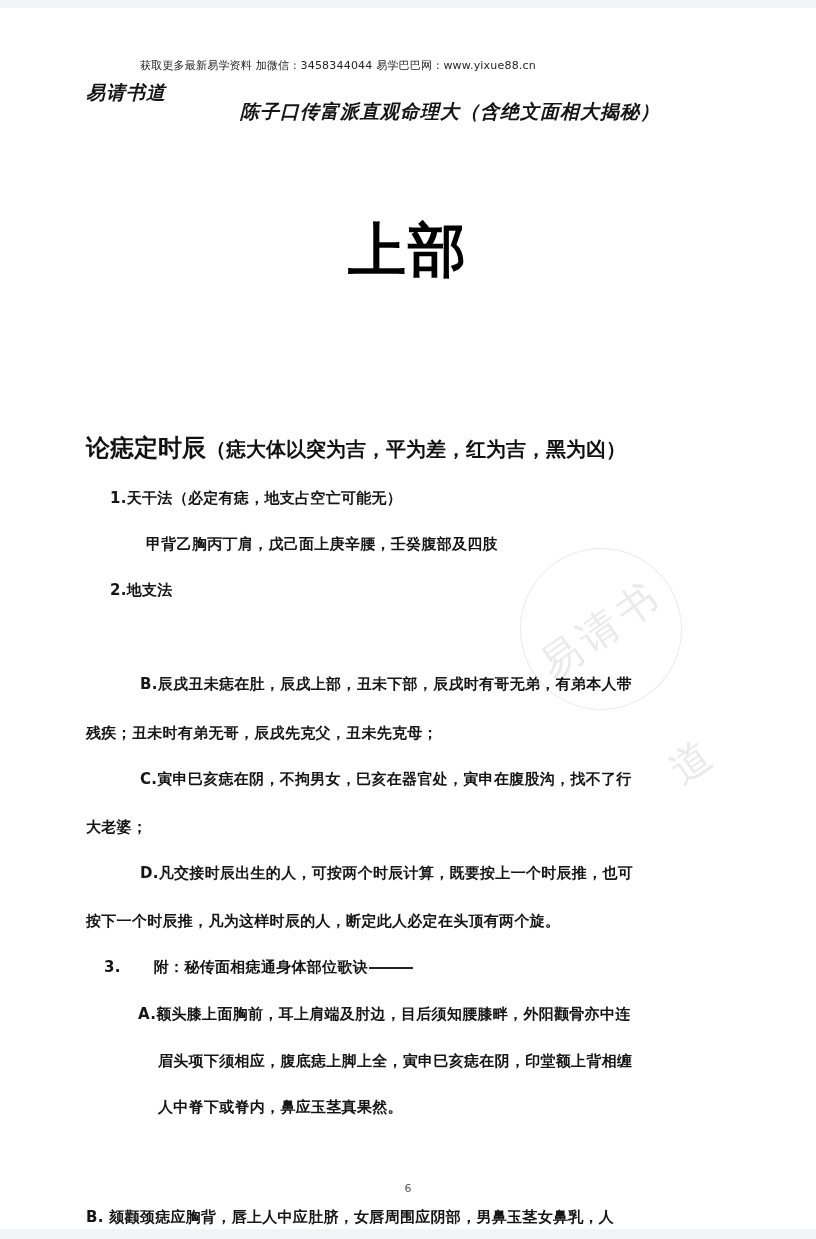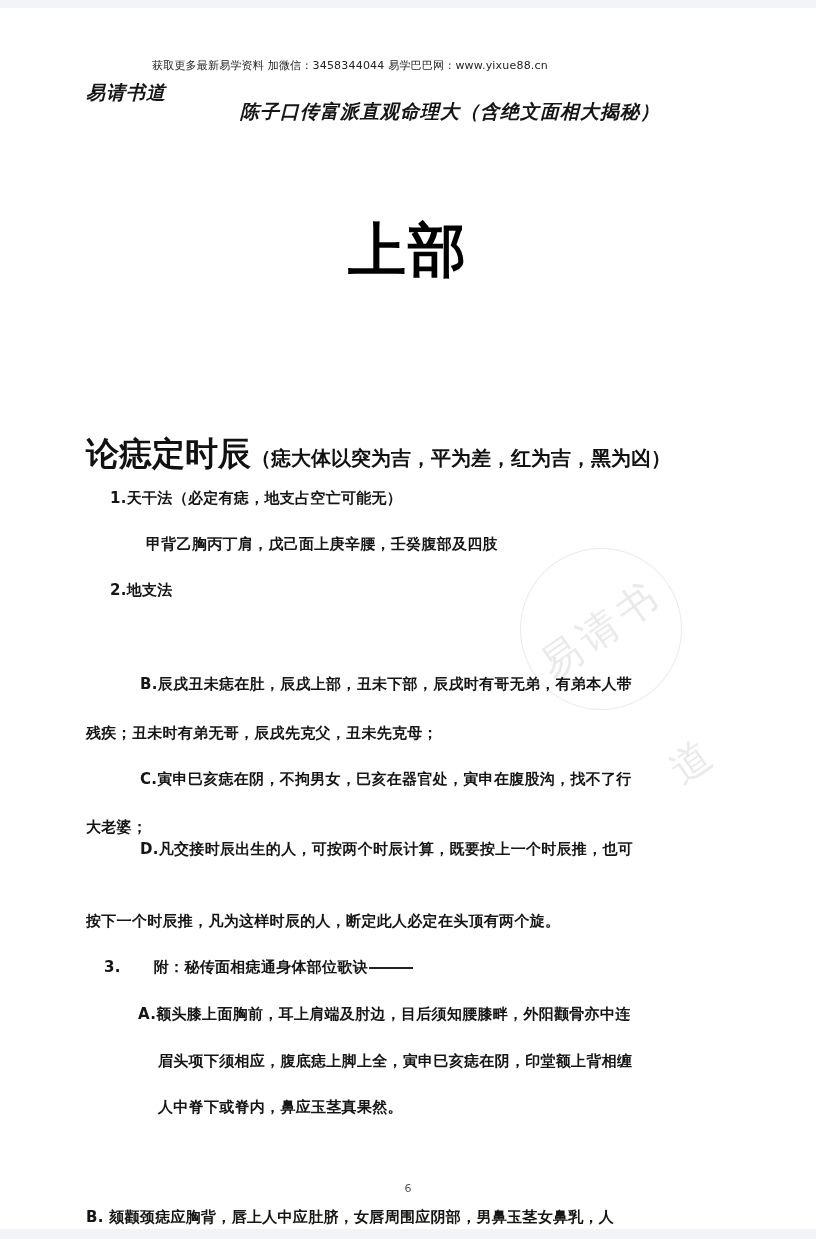--- a/index.html
+++ b/index.html
@@ -40,21 +40,20 @@
       text-align: center;
       letter-spacing: 6px;
       pointer-events: none;
     }
     .ad-line {
       position: absolute; top: 58px; left: 0; width: 676px;
       text-align: center;
       font-size: 11px;
       color: #222;
       letter-spacing: 0.2px;
-      padding-left: 12px;
     }
     .header-left {
       position: absolute; top: 80px; left: 86px;
       font-family: "DejaVu Serif", "Liberation Serif", serif;
       font-style: italic;
       font-size: 19px;
       font-weight: bold;
       color: #151515;
       letter-spacing: 1px;
     }
@@ -76,21 +75,21 @@
       font-weight: bold;
       color: #000;
       letter-spacing: 2px;
     }
     .section-heading {
       position: absolute; top: 432px; left: 86px;
       white-space: nowrap;
       color: #111;
       font-weight: bold;
     }
-    .section-heading .main { font-size: 33px; font-family: Liberation Serif, serif; }
+    .section-heading .main { font-size: 24px; font-family: Liberation Serif, serif; }
     .section-heading .sub { font-size: 20px; }
     .line {
       position: absolute;
       font-size: 15px;
       font-weight: bold;
       color: #151515;
       white-space: nowrap;
       letter-spacing: 0.3px;
     }
     .rule {
@@ -130,21 +129,21 @@
 
   <div class="line" style="top:573px; left:110px;">2.地支法</div>
 
 
   <div class="line" style="top:667px; left:140px;">B.辰戌丑未痣在肚，辰戌上部，丑未下部，辰戌时有哥无弟，有弟本人带</div>
   <div class="line" style="top:716px; left:86px;">残疾；丑未时有弟无哥，辰戌先克父，丑未先克母；</div>
 
   <div class="line" style="top:762px; left:140px;">C.寅申巳亥痣在阴，不拘男女，巳亥在器官处，寅申在腹股沟，找不了行</div>
   <div class="line" style="top:810px; left:86px;">大老婆；</div>
 
-  <div class="line" style="top:832px; left:140px;">D.凡交接时辰出生的人，可按两个时辰计算，既要按上一个时辰推，也可</div>
+  <div class="line" style="top:856px; left:140px;">D.凡交接时辰出生的人，可按两个时辰计算，既要按上一个时辰推，也可</div>
   <div class="line" style="top:904px; left:86px;">按下一个时辰推，凡为这样时辰的人，断定此人必定在头顶有两个旋。</div>
 
   <div class="line" style="top:950px; left:104px;">
     <span>3.</span>
     <span style="display:inline-block; width:22px;"></span>
     <span>附：秘传面相痣通身体部位歌诀</span><span class="rule"></span>
   </div>
 
   <div class="line" style="top:997px; left:138px;">A.额头膝上面胸前，耳上肩端及肘边，目后须知腰膝畔，外阳颧骨亦中连</div>
   <div class="line" style="top:1044px; left:158px;">眉头项下须相应，腹底痣上脚上全，寅申巳亥痣在阴，印堂额上背相缠</div>

